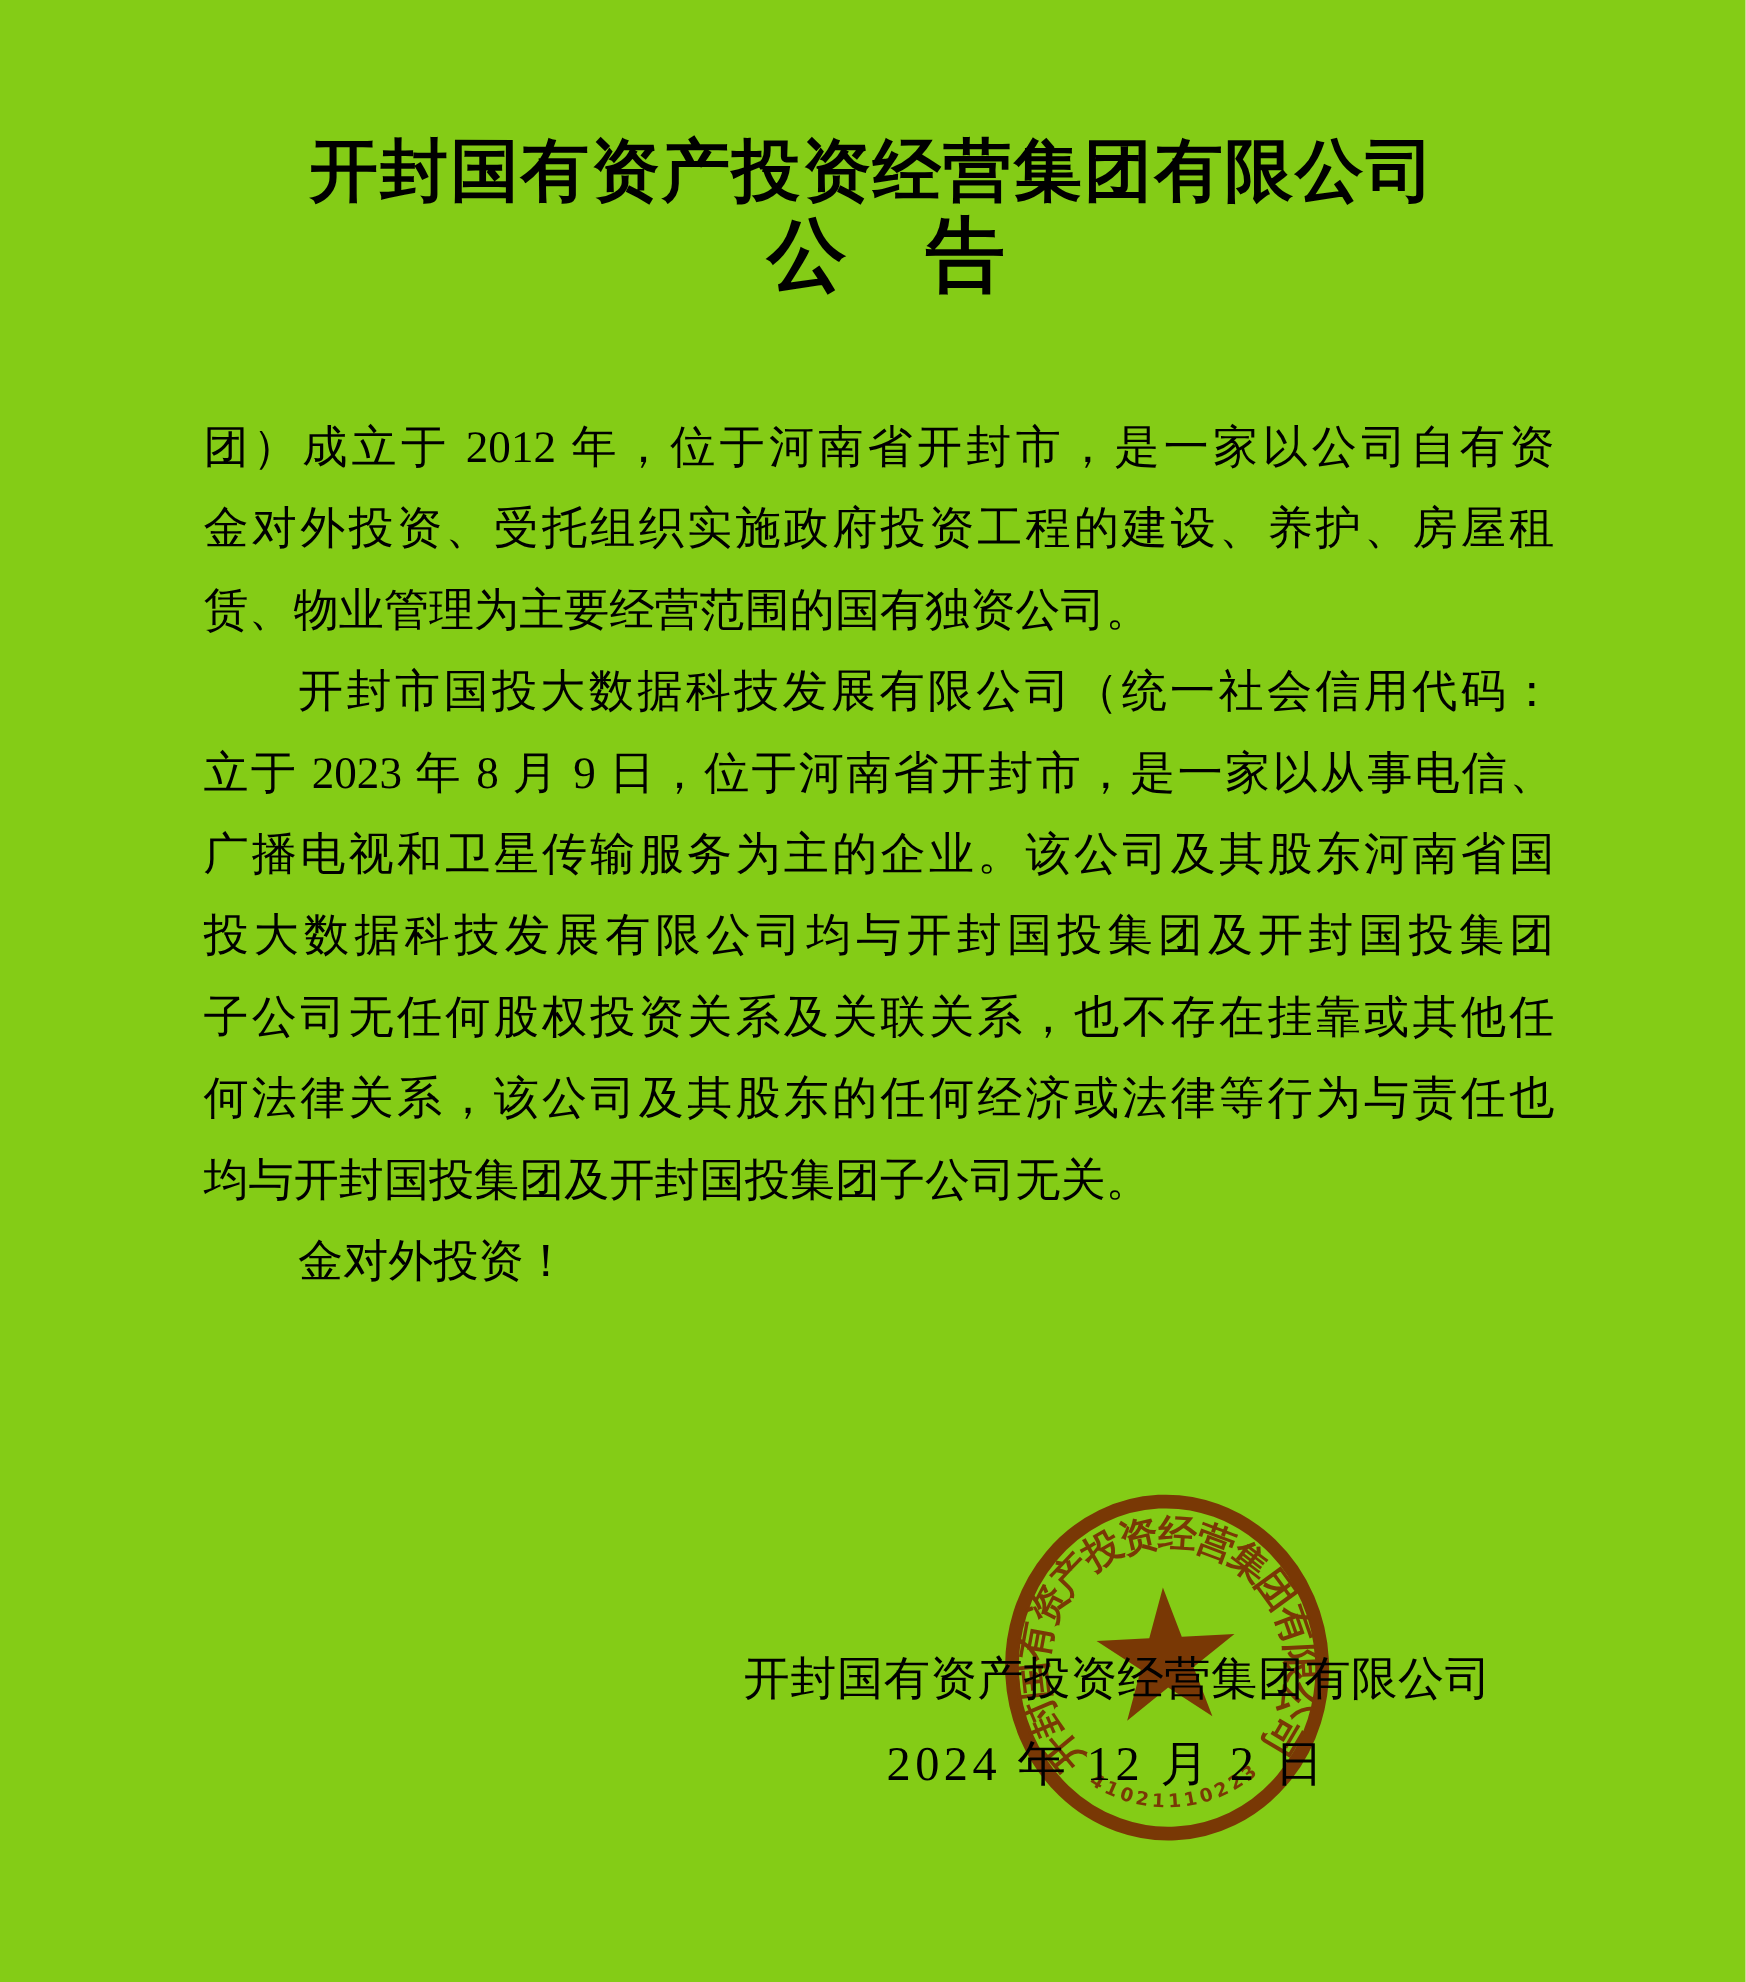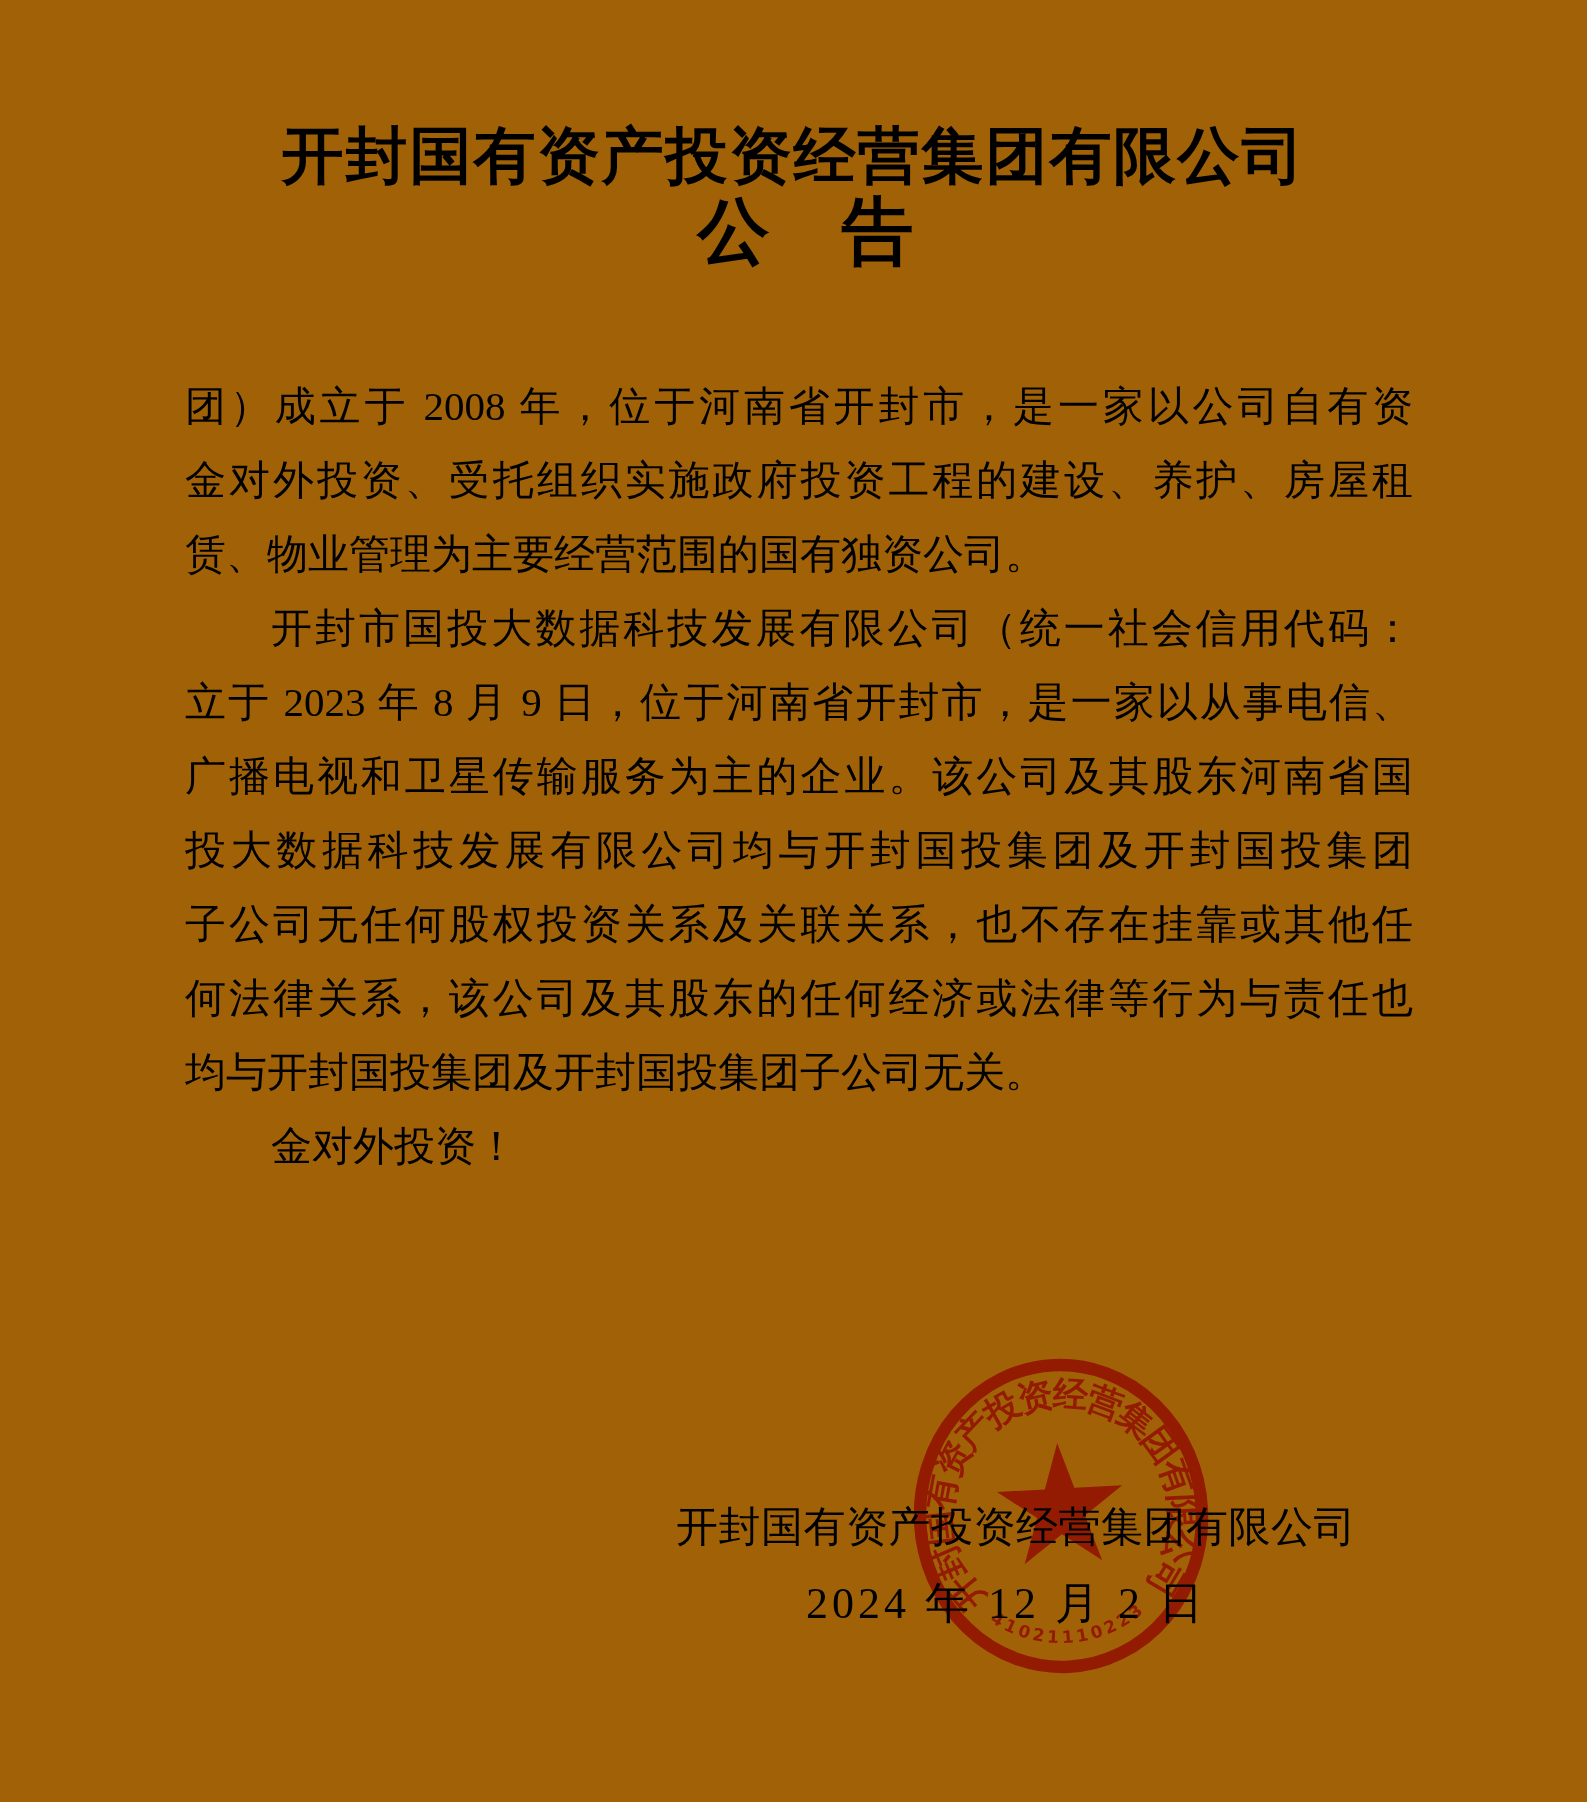--- a/index.html
+++ b/index.html
@@ -1,19 +1,19 @@
 <!DOCTYPE html>
 <html><head>
 <meta charset="utf-8">
 <style>
   html,body { margin:0; padding:0; background:#ffffff; }
   .page {
     position:relative;
     width:1587px; height:1802px;
-    background:#a16207;
+    background:#84cc16;
     font-family:"Liberation Serif","DejaVu Serif",serif;
     color:#000;
     overflow:hidden;
   }
   .titles { position:absolute; top:122px; left:0; width:100%; text-align:center; }
   .title1 {
     font-size:62px; font-weight:700; line-height:1.12;
     letter-spacing:2px; margin:0;
   }
   .title2 {
@@ -55,21 +55,21 @@
 <body>
 
 <div class="page">
 
   <div class="titles">
     <div class="title1">开封国有资产投资经营集团有限公司</div>
     <div class="title2">公　告</div>
   </div>
 
   <div class="body-block">
-    <div class="line">团）成立于 2008 年，位于河南省开封市，是一家以公司自有资</div>
+    <div class="line">团）成立于 2012 年，位于河南省开封市，是一家以公司自有资</div>
     <div class="line">金对外投资、受托组织实施政府投资工程的建设、养护、房屋租</div>
     <div class="line flush">赁、物业管理为主要经营范围的国有独资公司。</div>
     <div class="line ind">开封市国投大数据科技发展有限公司（统一社会信用代码：</div>
     <div class="line">立于 2023 年 8 月 9 日，位于河南省开封市，是一家以从事电信、</div>
     <div class="line">广播电视和卫星传输服务为主的企业。该公司及其股东河南省国</div>
     <div class="line">投大数据科技发展有限公司均与开封国投集团及开封国投集团</div>
     <div class="line">子公司无任何股权投资关系及关联关系，也不存在挂靠或其他任</div>
     <div class="line">何法律关系，该公司及其股东的任何经济或法律等行为与责任也</div>
     <div class="line flush">均与开封国投集团及开封国投集团子公司无关。</div>
     <div class="line flush ind">金对外投资！</div>

